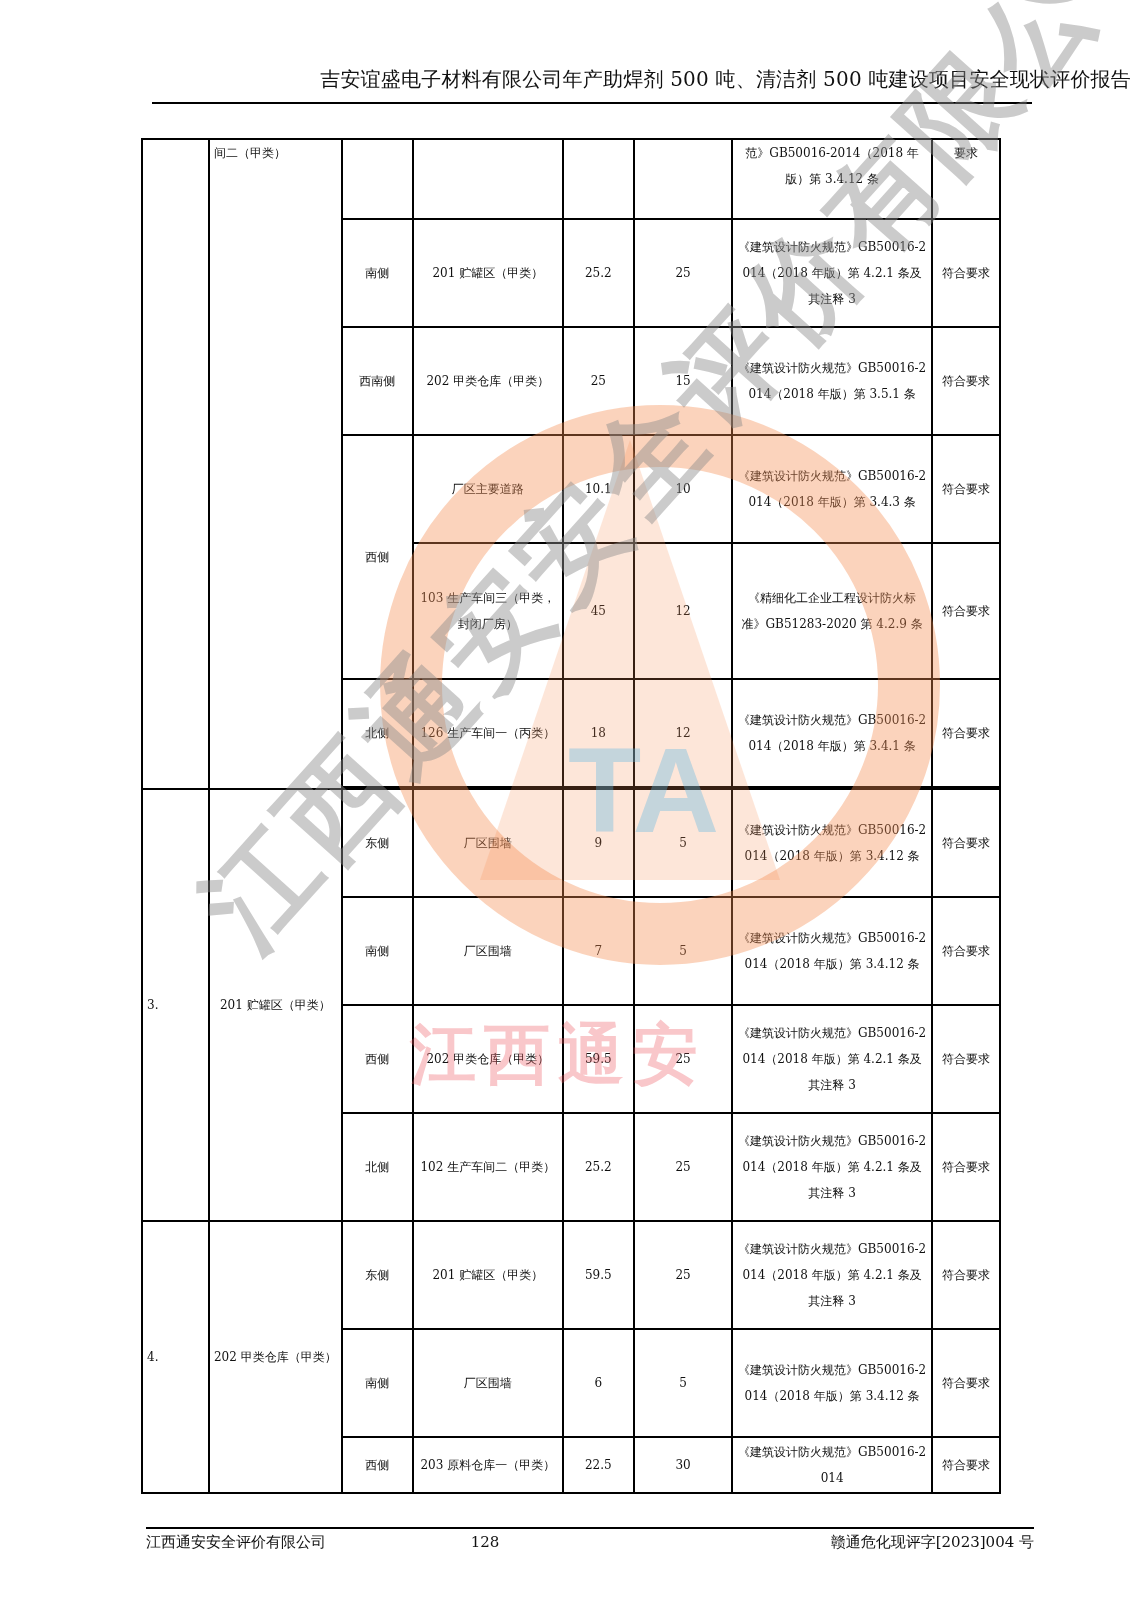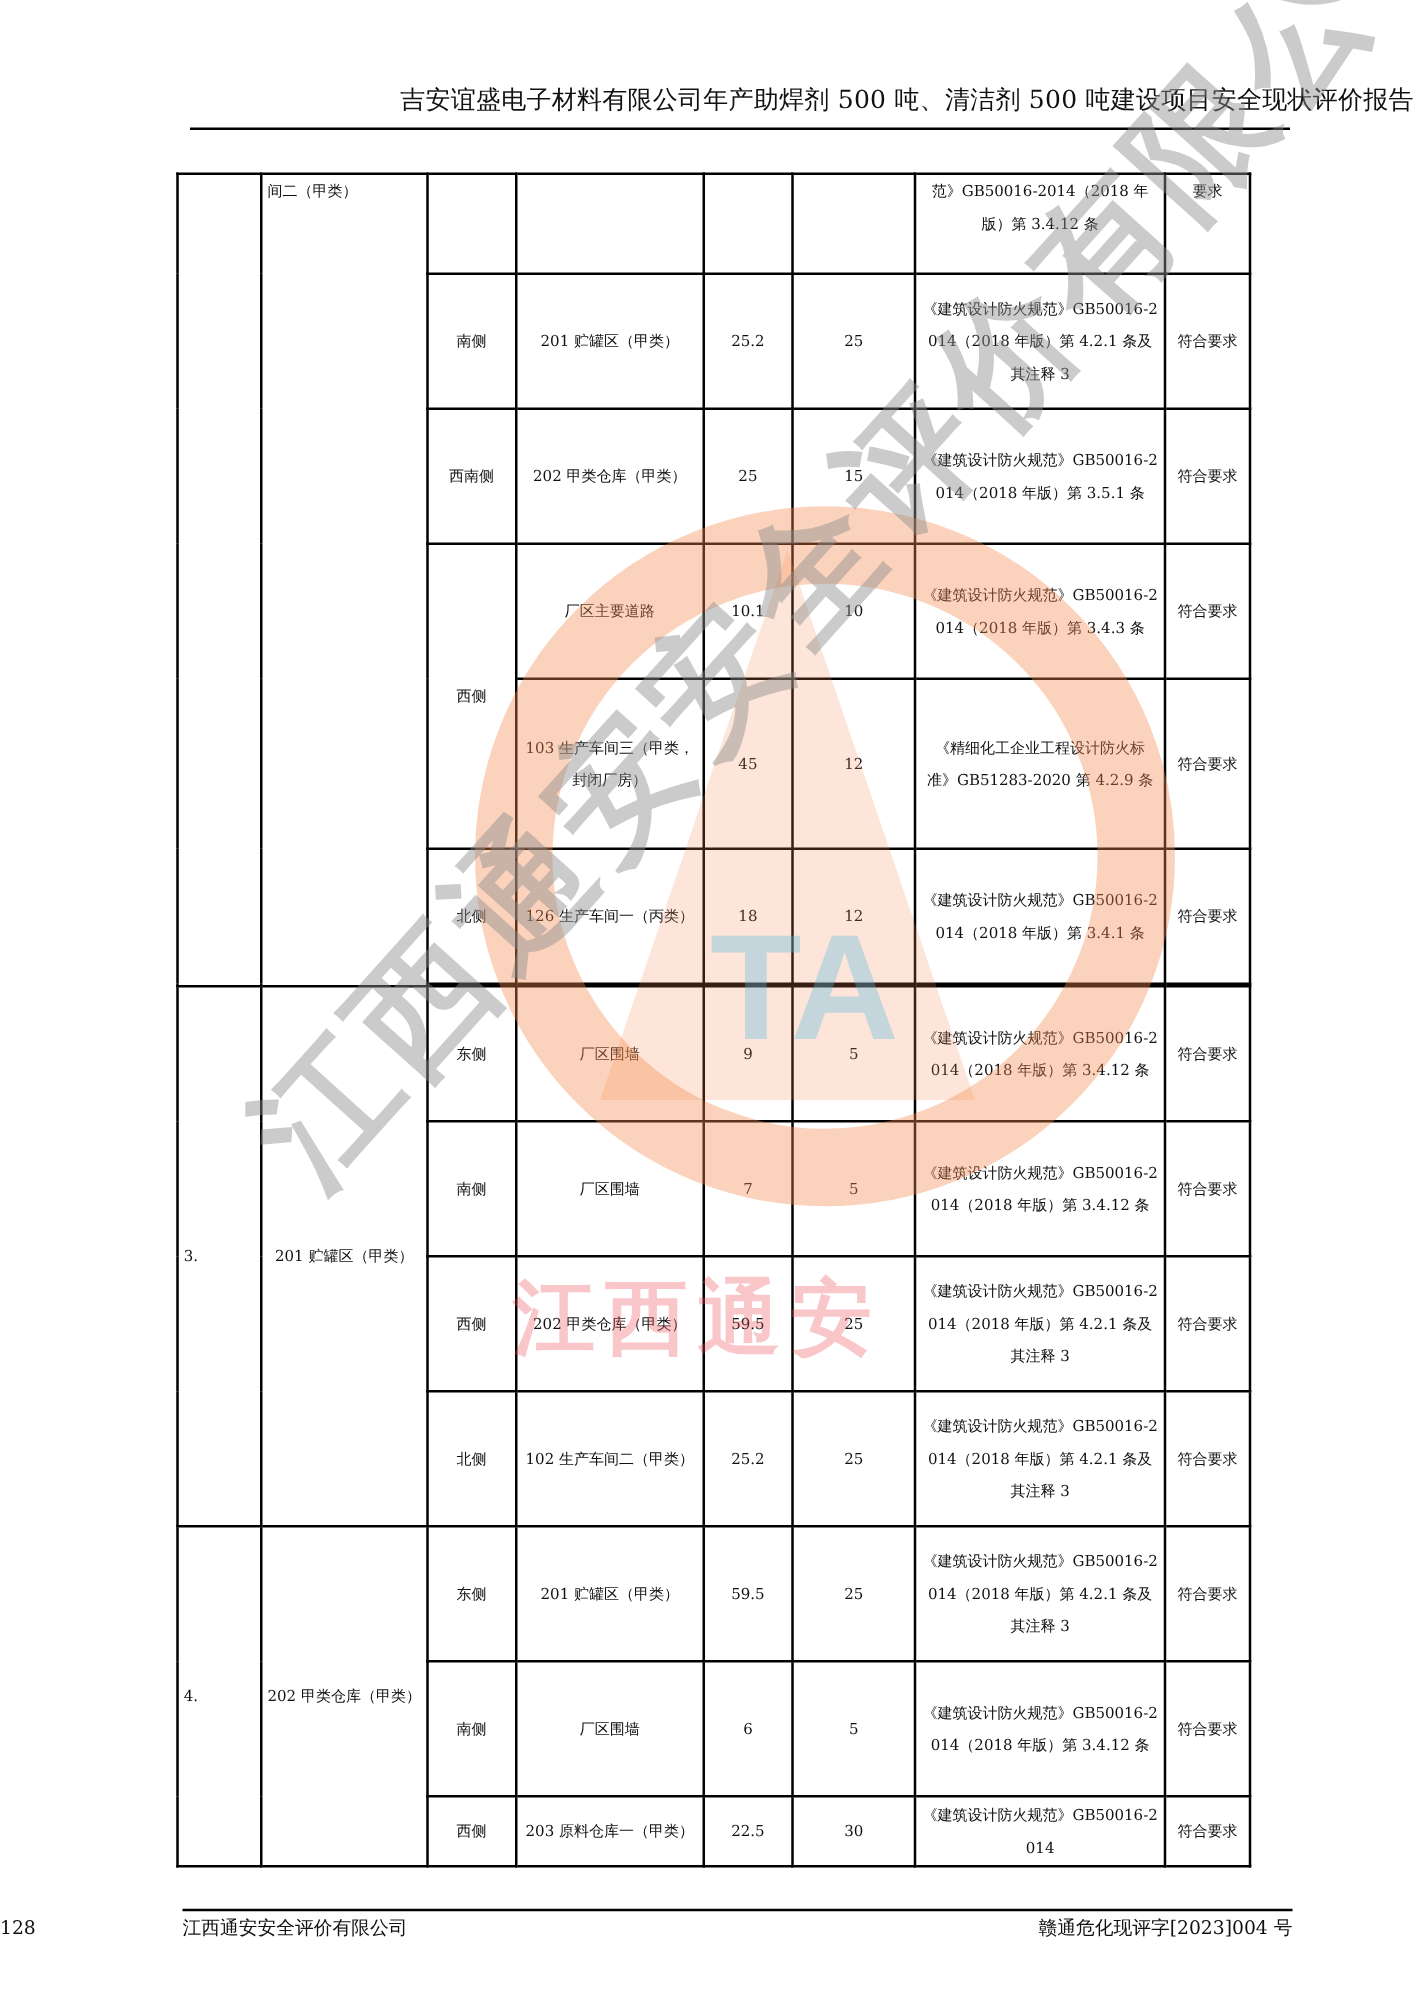--- a/index.html
+++ b/index.html
@@ -19,21 +19,21 @@
   }
   table.main td {
     border: 2px solid #000; text-align: center; vertical-align: middle;
     line-height: 26px; padding: 0 4px; word-break: break-all;
   }
   table.main td.top { vertical-align: top; }
   table.main td.left { text-align: left; }
   .ftr-rule { position: absolute; top: 1527px; left: 146px; width: 888px; height: 2px; background: #000; }
   .ftr { position: absolute; top: 1533px; font-size: 15px; }
   .ftr-left { left: 146px; }
-  .ftr-center { left: 0; width: 970px; text-align: left; }
+  .ftr-center { left: 0; width: 970px; text-align: center; }
   .ftr-right { right: 97px; }
   .watermark { position: absolute; pointer-events: none; }
   .wm-circle {
     left: 380px; top: 405px; width: 560px; height: 560px; border-radius: 50%;
     border: 62px solid rgba(245, 140, 80, 0.38); box-sizing: border-box;
   }
   .wm-a {
     left: 480px; top: 440px; width: 0; height: 0;
     border-left: 150px solid transparent; border-right: 150px solid transparent;
     border-bottom: 440px solid rgba(245, 140, 80, 0.22);

